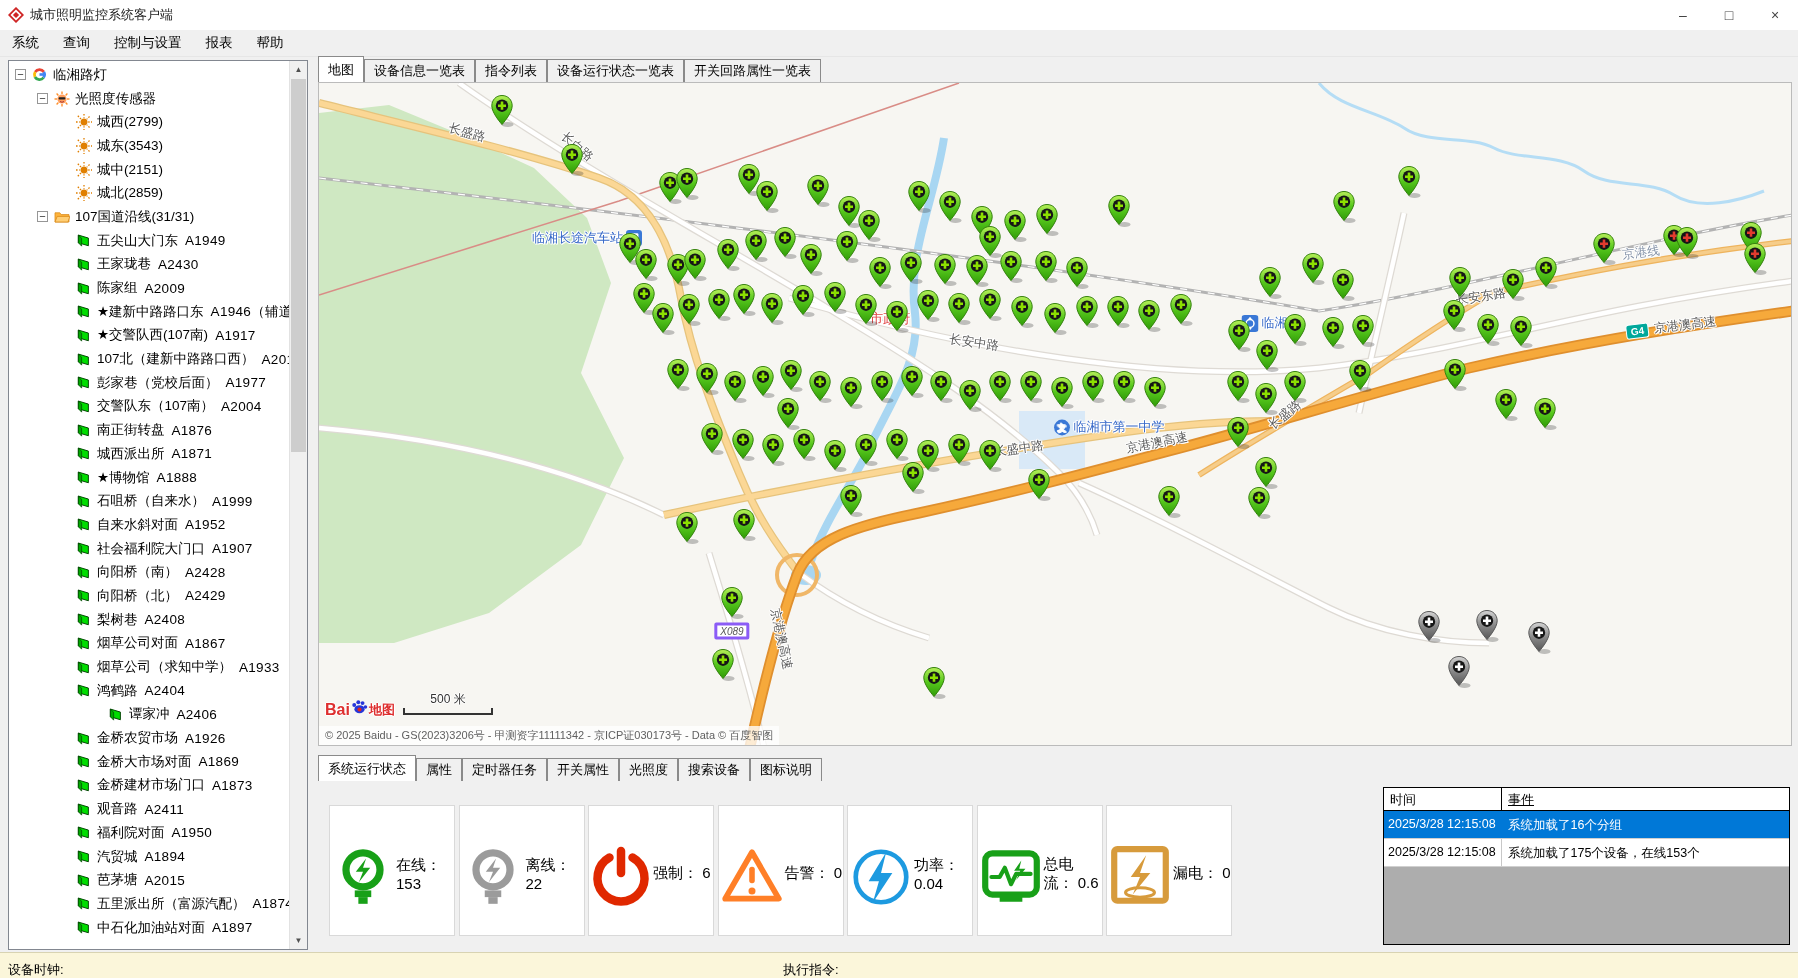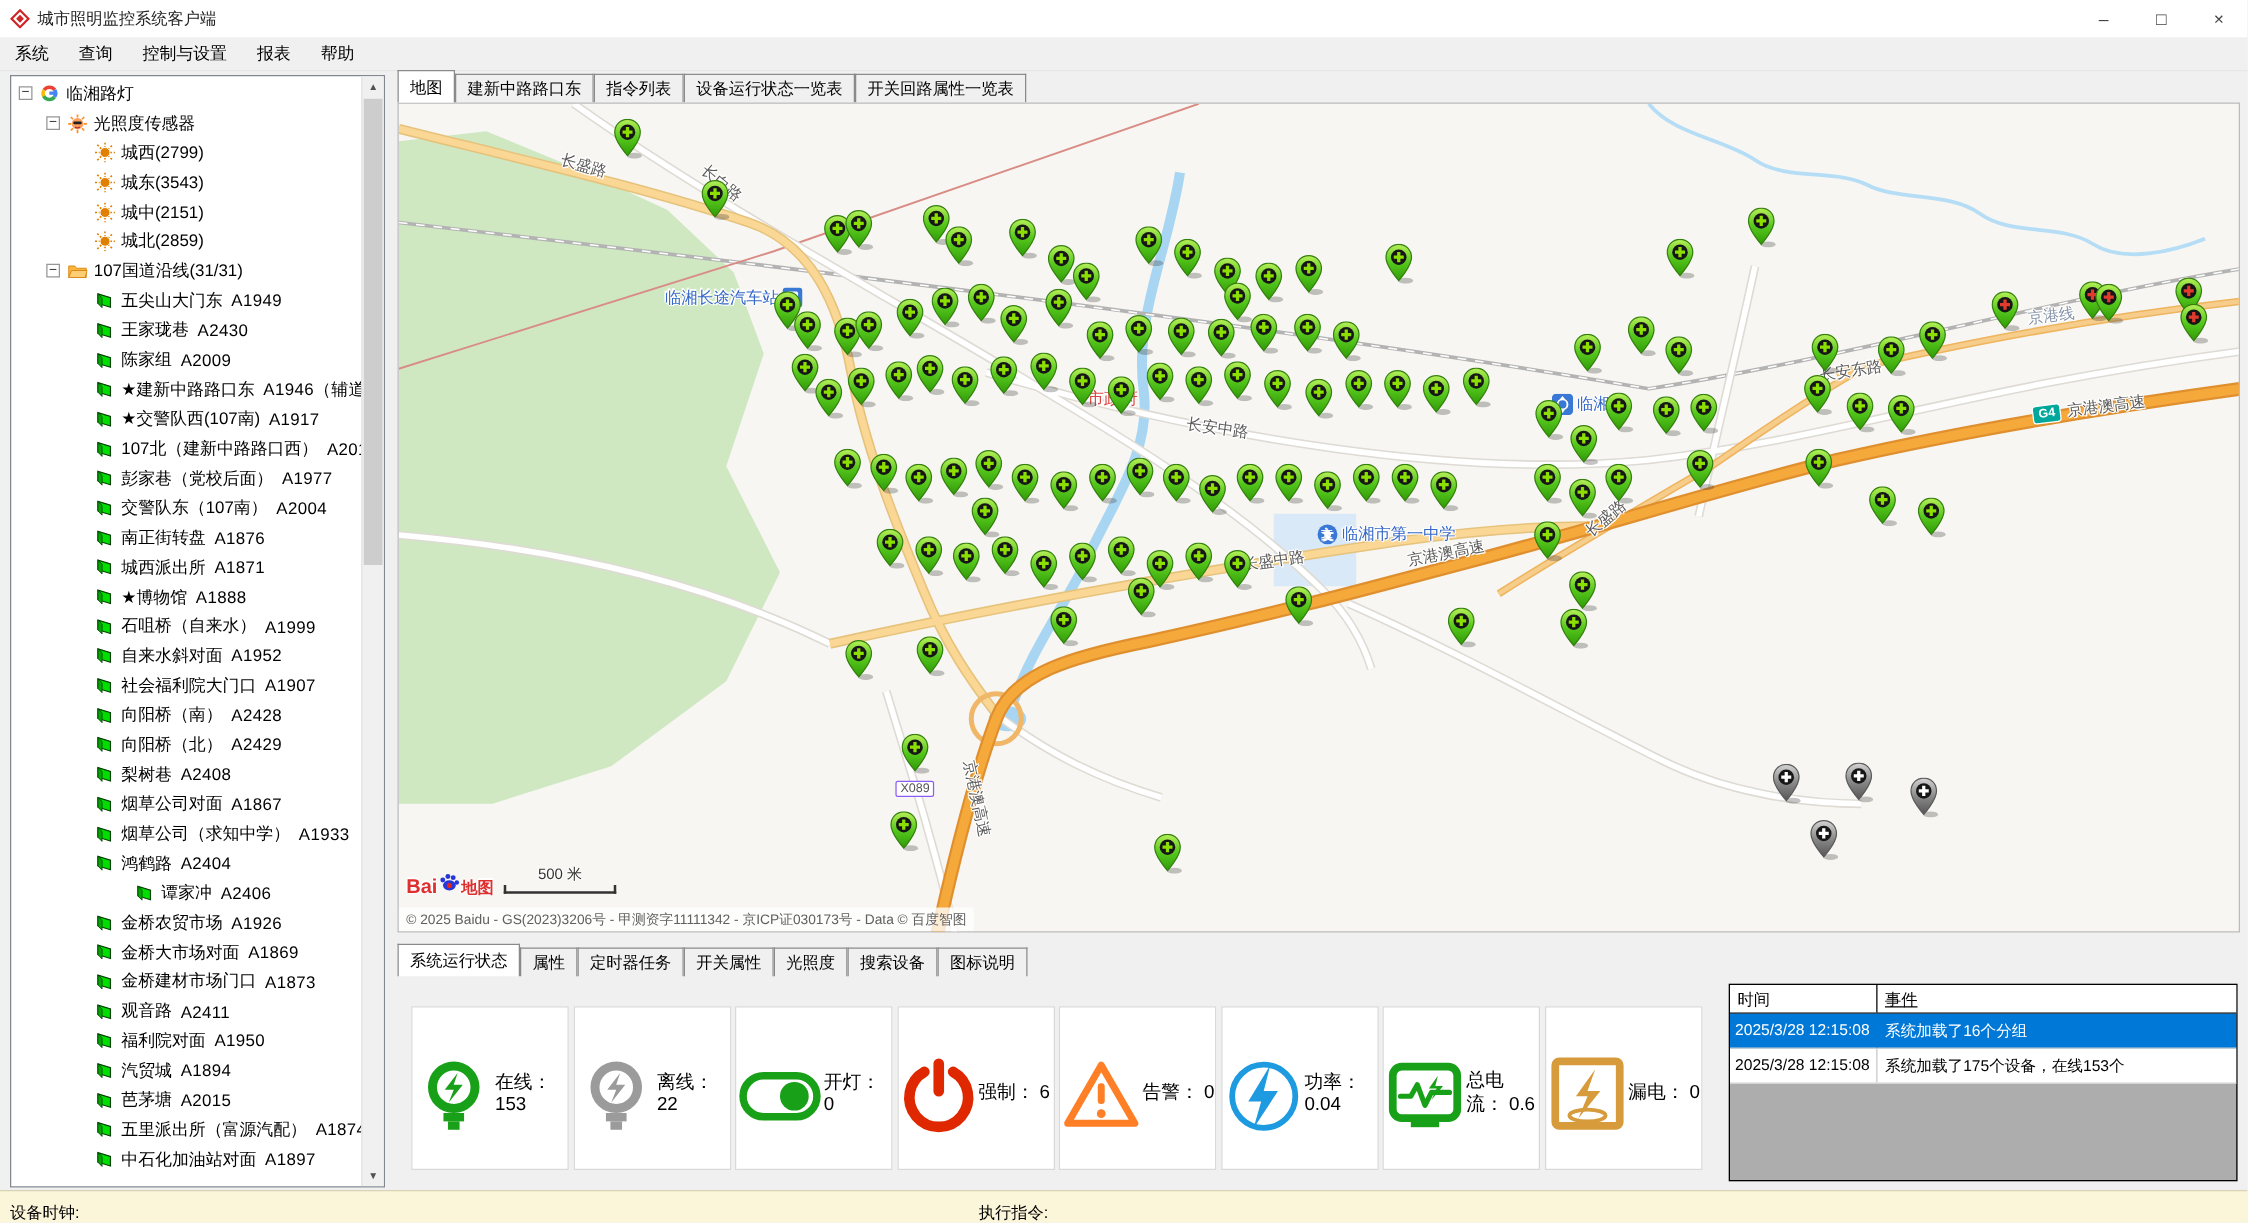--- a/index.html
+++ b/index.html
@@ -35,21 +35,21 @@
   
   #map{position:absolute;left:318px;top:82px;width:1474px;height:664px;background:#f7f6f2;overflow:hidden;border:1px solid #bbb;box-sizing:border-box;}
   #mapsvg{position:absolute;left:0;top:0;}
   .mlabel{position:absolute;white-space:nowrap;font-size:12.5px;color:#5a5a5a;z-index:3;
           text-shadow:1px 0 0 #fff,-1px 0 0 #fff,0 1px 0 #fff,0 -1px 0 #fff,1px 1px 0 #fff,-1px -1px 0 #fff;display:flex;align-items:center;gap:3px;}
   .mlabel.poi{color:#3668c8;font-size:13px;}
   .mlabel.red{color:#e04545;font-size:13.5px;}
   .mlabel.rail{color:#8593a8;}
   .mlabel .bsvg{display:inline-flex;}
   .g4badge{background:#00a89b;color:#fff;font-size:10px;font-weight:bold;padding:1px 4px;border-radius:3px;border:1px solid #fff;text-shadow:none;margin-right:2px;}
-  .xbadge{background:#fff;border:1px solid #8b5cf6;color:#555;font-size:10px;padding:0 3px;border-radius:2px;text-shadow:none;}
+  .xbadge{background:#fff;border:3px solid #8b5cf6;color:#555;font-size:10px;padding:0 3px;border-radius:2px;text-shadow:none;font-style:italic;}
   .pin{position:absolute;width:23px;height:32px;z-index:5;}
   .pin svg{display:block}
   
   #maplogo{position:absolute;left:6px;bottom:26px;z-index:6;display:flex;align-items:flex-end;gap:1px;
            font-weight:bold;color:#de2f2f;text-shadow:1px 0 0 #fff,-1px 0 0 #fff,0 1px 0 #fff,0 -1px 0 #fff;}
   #maplogo .bai{font-size:16px;} #maplogo .ditu{font-size:13px;}
   #mapscale{position:absolute;left:84px;bottom:30px;z-index:6;width:90px;text-align:center;}
   #mapscale .stxt{font-size:12px;color:#333;text-shadow:1px 0 0 #fff,-1px 0 0 #fff,0 1px 0 #fff,0 -1px 0 #fff;text-align:center;}
   #mapscale .sline{height:5px;border-left:2px solid #333;border-right:2px solid #333;border-bottom:2px solid #333;}
   #mapattr{position:absolute;left:0px;bottom:0px;z-index:6;font-size:11px;color:#606060;background:rgba(255,255,255,.78);padding:2px 6px;}
@@ -559,21 +559,21 @@
     </div>
   <div id="vscroll">
     <div class="sbtn" style="top:0">▲</div>
     <div id="sthumb"></div>
     <div class="sbtn" style="bottom:0">▼</div>
   </div>
 </div>
 
 <div id="tabsTop" class="tabstrip">
     <div class="tab active">地图</div>
-    <div class="tab">建新中路路口东</div>
+    <div class="tab">设备信息一览表</div>
     <div class="tab">指令列表</div>
     <div class="tab">设备运行状态一览表</div>
     <div class="tab">开关回路属性一览表</div>
   </div>
 
 <div id="map">
   <svg id="mapsvg" width="1474" height="664" viewBox="0 0 1474 664">
 
     <path d="M0,30 L70,22 L150,55 L215,85 L268,135 L292,200 L262,290 L305,375 L262,462 L170,530 L75,560 L0,560 Z" fill="#cfe8c2"></path>
 
@@ -1732,29 +1732,20 @@
           <circle cx="32" cy="25" r="16.5" fill="none" stroke="#9b9b9b" stroke-width="7"></circle>
           <path d="M35 14 l-10 13 h7 l-4 10 11 -14 h-7 z" fill="#9b9b9b"></path>
           <rect x="24" y="45" width="16" height="6.5" fill="#9b9b9b"></rect>
           <rect x="27.5" y="51.5" width="9" height="6.5" fill="#9b9b9b"></rect>
         </svg>
       </div>
       <div class="clabel">离线：  22</div>
     </div>
     <div class="card">
       <div class="cicon">
-        <svg viewBox="0 0 64 64" width="70" height="70">
-          <rect x="5" y="17" width="54" height="30" rx="15" fill="none" stroke="#18a018" stroke-width="5.5"></rect>
-          <circle cx="42.5" cy="32" r="10.5" fill="#18a018"></circle>
-        </svg>
-      </div>
-      <div class="clabel">开灯：  0</div>
-    </div>
-    <div class="card">
-      <div class="cicon">
         <svg viewBox="0 0 64 64" width="64" height="64">
           <path d="M32 6 v22" stroke="#e02800" stroke-width="8.5" stroke-linecap="round" fill="none"></path>
           <path d="M20.5 12.5 A23.5 23.5 0 1 0 43.5 12.5" stroke="#e02800" stroke-width="8.5" stroke-linecap="round" fill="none"></path>
         </svg>
       </div>
       <div class="clabel">强制：  6</div>
     </div>
     <div class="card">
       <div class="cicon">
         <svg viewBox="0 0 64 64" width="66" height="66">

